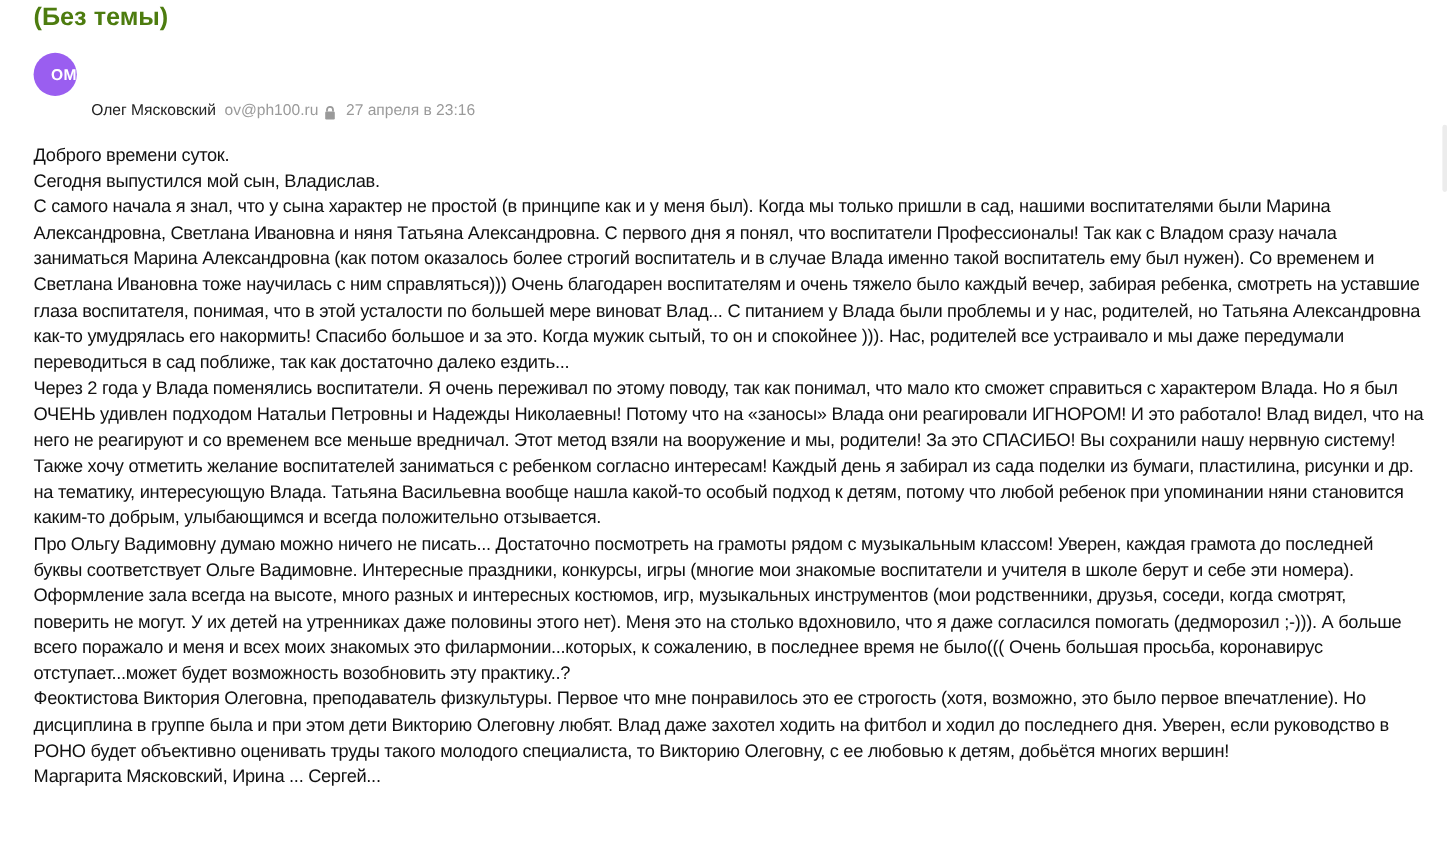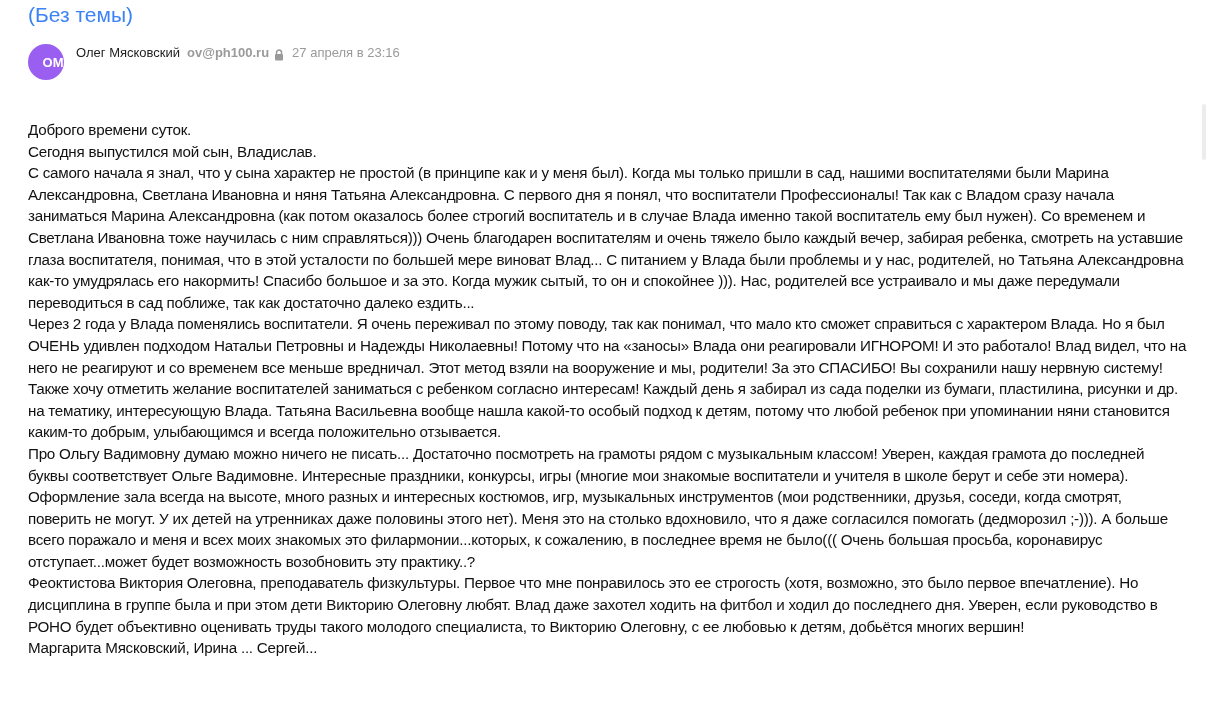--- a/index.html
+++ b/index.html
@@ -14,23 +14,23 @@
       position: relative;
       font-family: "Liberation Sans", "DejaVu Sans", sans-serif;
       color: #000000;
     }
     .subject {
       position: absolute;
       left: 28px;
       top: 2px;
       font-size: 21px;
       line-height: 26px;
-      color: #3b82f6;
+      color: #4d7c0f;
       margin: 0;
-      font-weight: normal;
+      font-weight: bold;
     }
     .header {
       position: absolute;
       left: 28px;
       top: 42px;
       width: 700px;
       height: 62px;
     }
     .avatar {
       position: absolute;
@@ -48,23 +48,23 @@
       justify-content: flex-end;
       letter-spacing: 0.3px;
     }
     .meta {
       position: absolute;
       left: 48px;
       top: 0;
       font-size: 13px;
       line-height: 21px;
     }
-    .row { white-space: nowrap; display: flex; align-items: center; }
+    .row { white-space: nowrap; display: flex; align-items: center; margin-top: 39px; }
     .sender-name { color: #222; margin-right: 7px; }
-    .sender-email { color: #9a9a9a; margin-right: 5px; font-weight: bold; }
+    .sender-email { color: #9a9a9a; margin-right: 5px; }
     .lock-icon {
       display: inline-block;
       width: 10px;
       height: 12px;
       margin-right: 8px;
       position: relative;
       top: -1px;
     }
     .date { color: #9a9a9a; }
     .recipient { color: #9a9a9a; }

